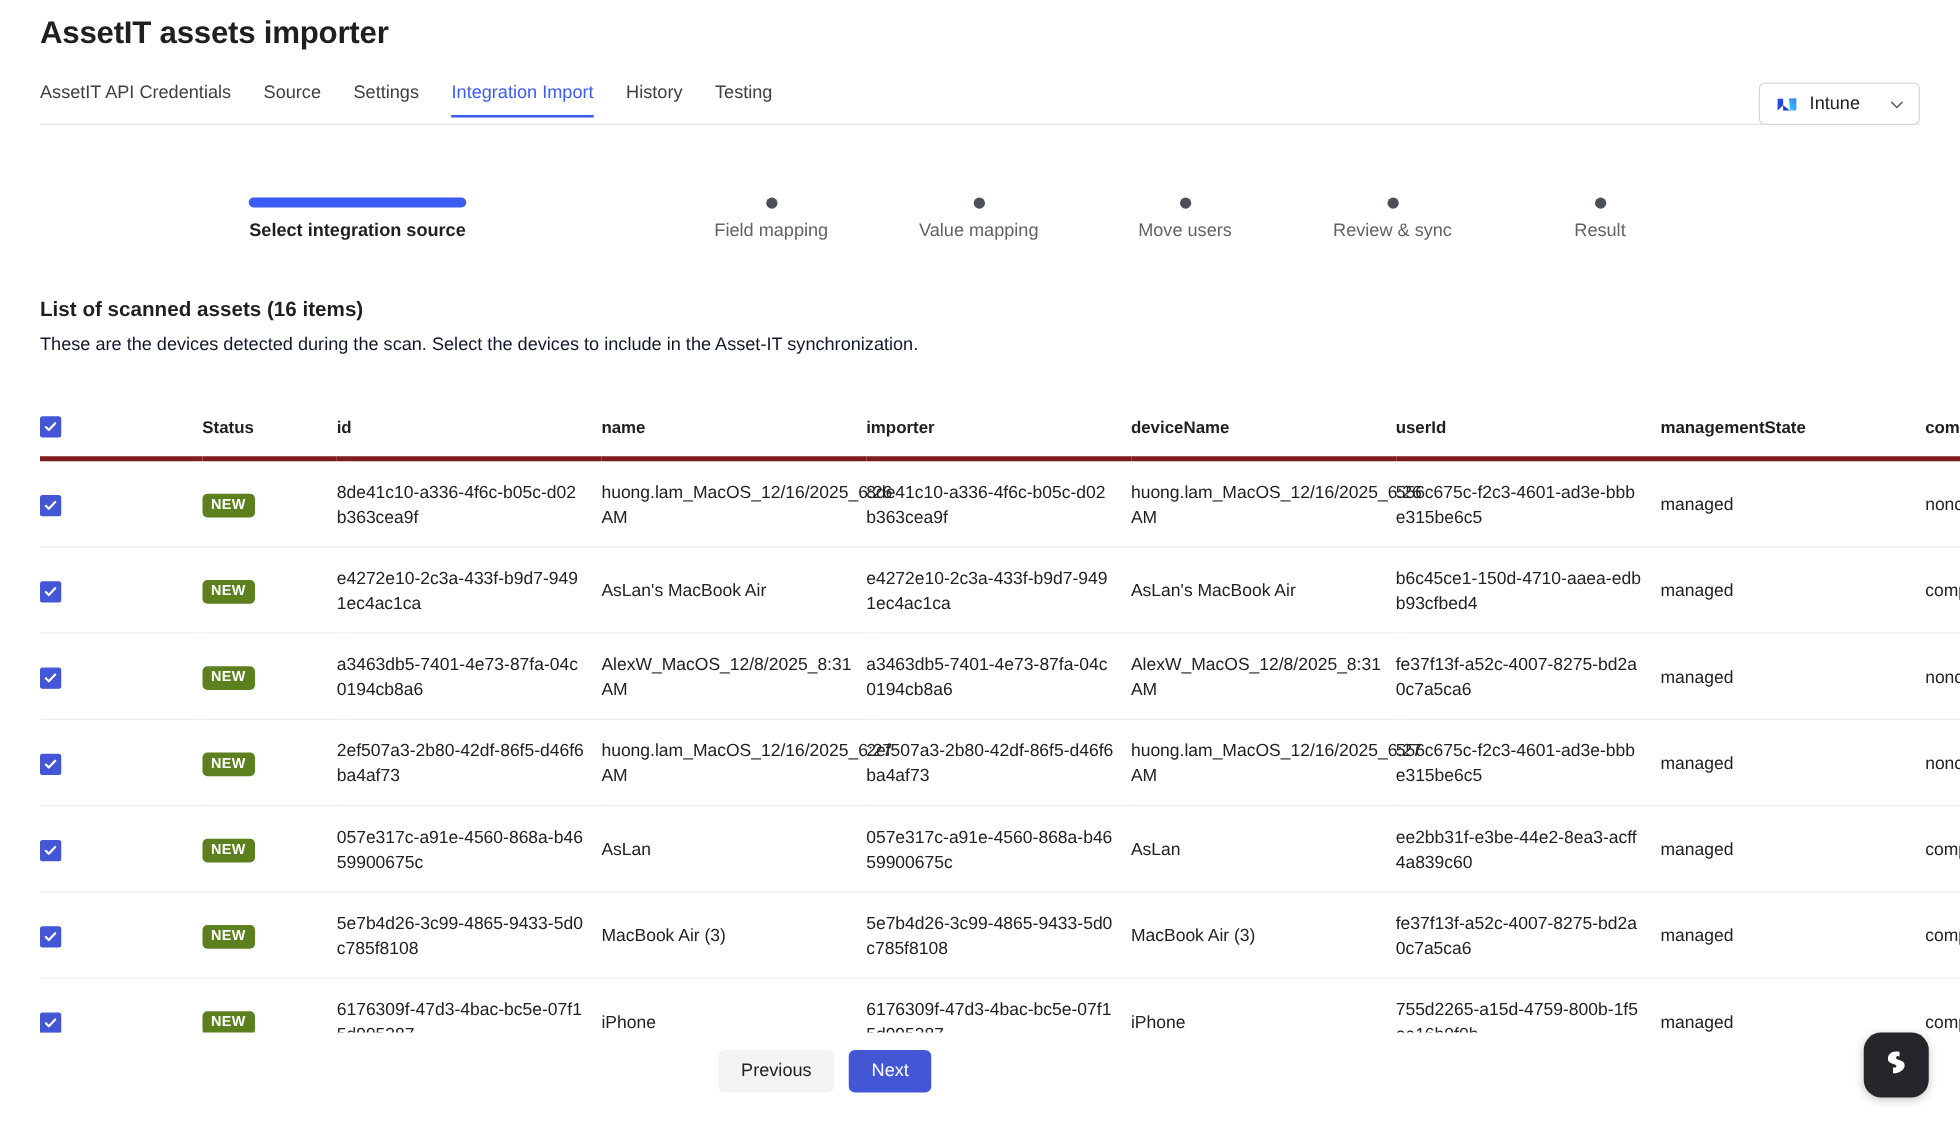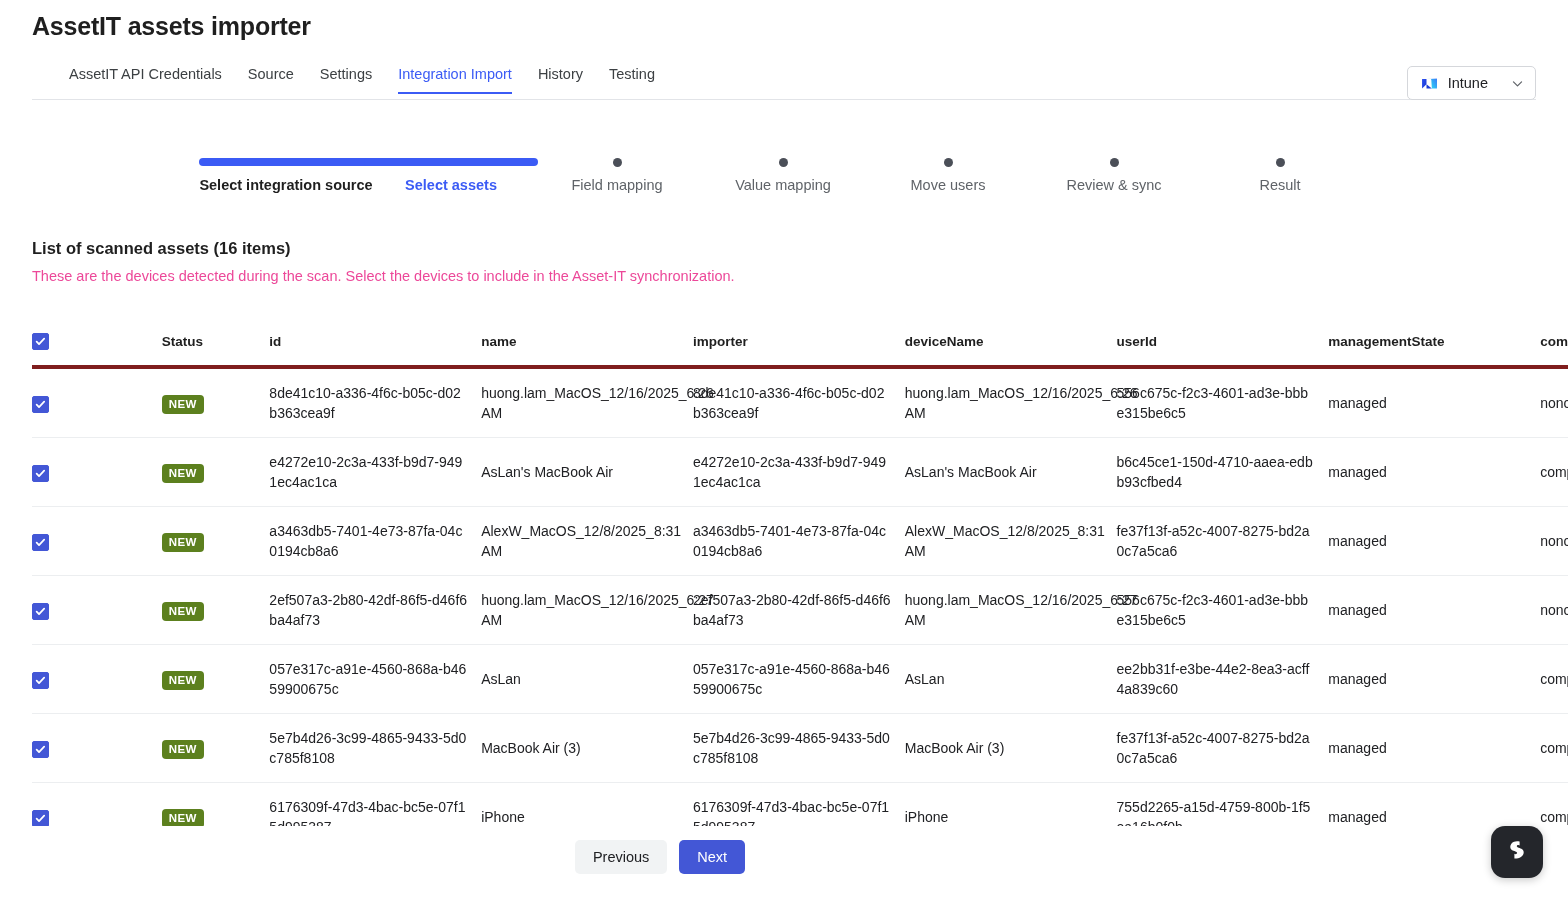--- a/index.html
+++ b/index.html
@@ -21,21 +21,21 @@
     font-size: 25px; font-weight: bold; letter-spacing: -0.2px;
     color: #1f1f1f;
   }
 
   .navbar {
     position: absolute; left: 32px; top: 66px;
     width: 1504px; height: 34px;
     border-bottom: 1px solid #e2e4e8;
     display: flex; align-items: flex-start;
   }
-  .nav-tabs { display: flex; align-items: flex-start; gap: 0; margin-left: 37px; }
+  .nav-tabs { display: flex; align-items: flex-start; gap: 0; }
   .nav-tab {
     font-size: 14.5px; color: #3c4043;
     padding: 0 0 10px 0; margin-right: 26px;
     cursor: pointer; white-space: nowrap;
     border-bottom: 2px solid transparent;
     position: relative; top: 0;
   }
   .nav-tab.active { color: #3b5bf5; border-bottom-color: #3b5bf5; }
 
   
@@ -78,21 +78,21 @@
   .step.done .step-label { color: #1f1f1f; font-weight: bold; }
   .step.current .step-label { color: #3b5bf5; font-weight: bold; }
 
   
   .sec-title {
     position: absolute; left: 32px; top: 239px;
     font-size: 16.5px; font-weight: bold; color: #1f1f1f;
   }
   .sec-sub {
     position: absolute; left: 32px; top: 268px;
-    font-size: 14.5px; color: #ec4899;
+    font-size: 14.5px; color: #0f172a;
   }
 
   
   .table-wrap {
     position: absolute; left: 32px; top: 318px;
     width: 1536px; height: 508px;
     overflow: hidden;
   }
   table.assets {
     border-collapse: collapse;
@@ -209,26 +209,20 @@
 
   <div class="stepper">
 
     <div class="step done" style="left:166px;">
       <div class="marker-wrap">
           <span class="bar"></span>
         </div>
       <div class="step-label">Select integration source</div>
     </div>
 
-    <div class="step current" style="left:331px;">
-      <div class="marker-wrap">
-          <span class="bar"></span>
-        </div>
-      <div class="step-label">Select assets</div>
-    </div>
 
     <div class="step" style="left:497px;">
       <div class="marker-wrap">
           <span class="dot"></span>
         </div>
       <div class="step-label">Field mapping</div>
     </div>
 
     <div class="step" style="left:663px;">
       <div class="marker-wrap">

